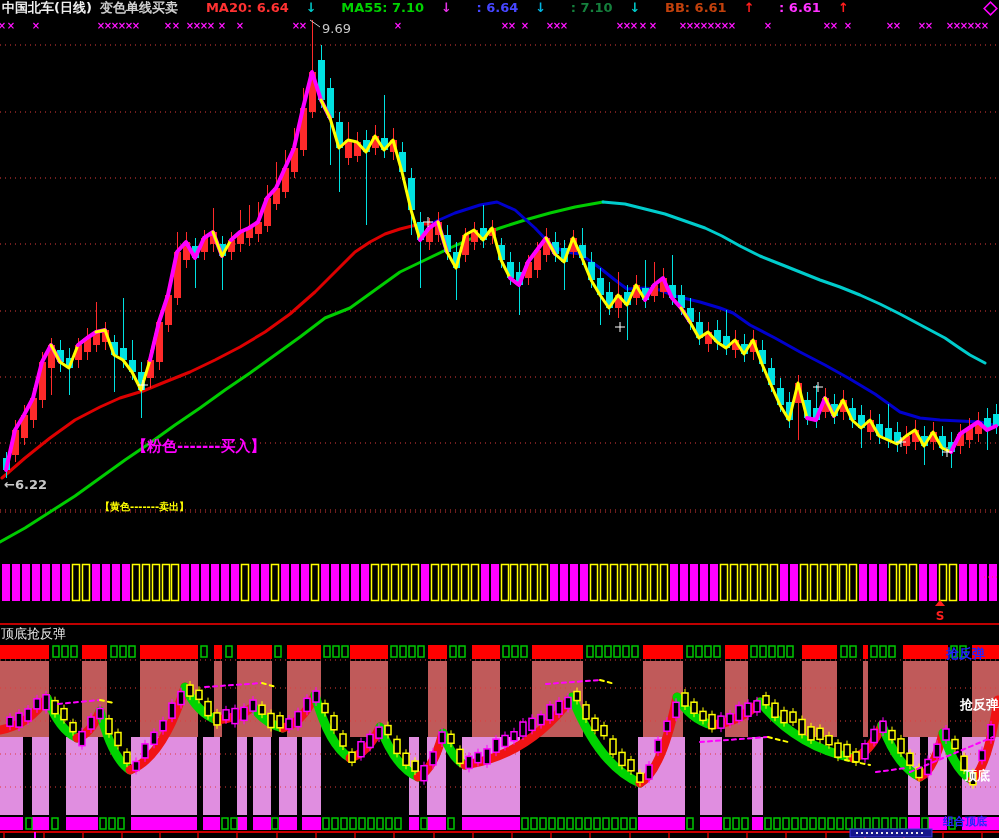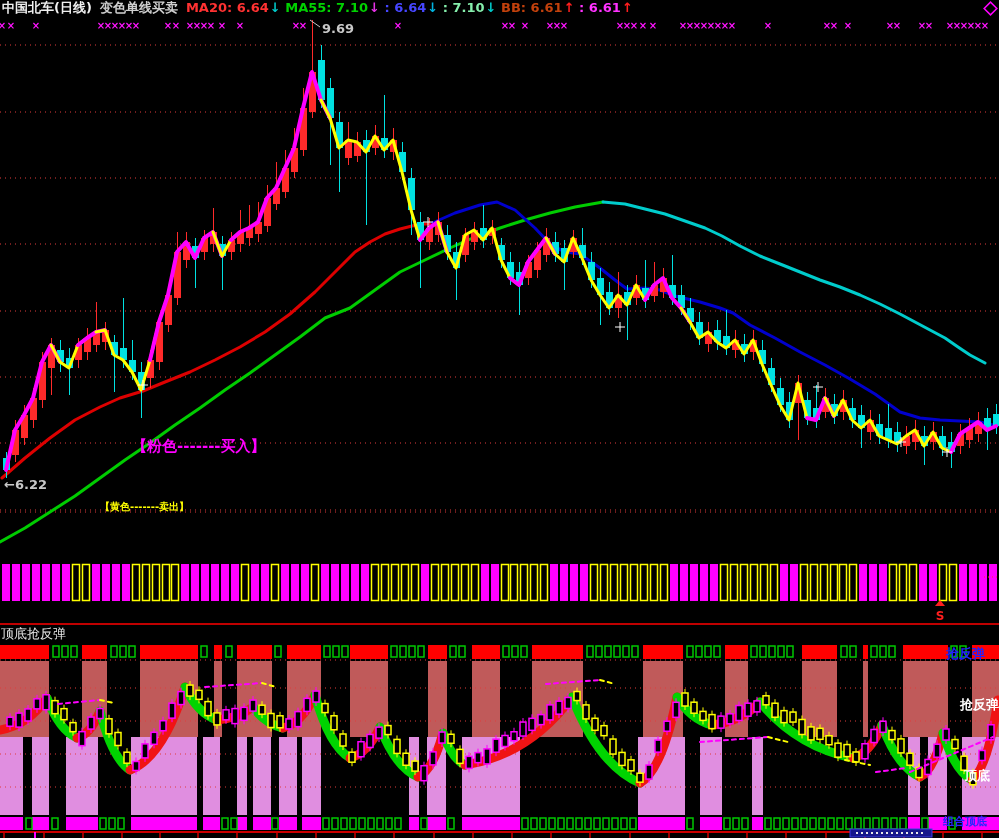--- a/index.html
+++ b/index.html
@@ -1,23 +1,23 @@
 <!DOCTYPE html>
 <html><head>
 <meta charset="utf-8">
 <style>
   html,body{margin:0;padding:0;background:#000;}
   .screen{position:relative;width:999px;height:838px;background:#000;overflow:hidden;
           font-family:"DejaVu Sans",sans-serif;}
   .titlebar{position:absolute;left:2px;top:0;height:15px;display:flex;align-items:center;
             gap:8px;font-size:13px;font-weight:bold;white-space:nowrap;z-index:5;}
   .titlebar span{line-height:14px;}
-  .reading{display:inline-flex;gap:1px;}
+  .reading{display:inline-flex;gap:17px;margin-left:20px;}
   .overlay-label{position:absolute;z-index:6;font-weight:bold;white-space:nowrap;}
-  .lbl-high{left:322px;top:21px;font-size:13px;color:#c8c8c8;font-weight:bold;}
+  .lbl-high{left:322px;top:21px;font-size:13px;color:#c8c8c8;font-weight:normal;}
   .lbl-low{left:4px;top:477px;font-size:13px;color:#c8c8c8;font-weight:bold;}
   .legend-buy{left:100px;top:437px;font-size:15px;color:#ff00ff;margin-left:32px;}
   .legend-sell{left:100px;top:500px;font-size:10px;color:#ffff00;}
   .panel-title{left:1px;top:625px;font-size:13px;color:#e8e8e8;font-weight:normal;}
   .txt-qfd-blue{left:946px;top:645px;font-size:13px;color:#2222ff;}
   .txt-qfd-white{left:960px;top:696px;font-size:13px;color:#ffffff;}
   .txt-dd{left:964px;top:767px;font-size:13px;color:#ffffff;}
   .txt-zhdd{left:943px;top:814px;font-size:11px;color:#2828ff;}
   svg{position:absolute;left:0;top:0;}
 </style>
@@ -32,21 +32,21 @@
     <span id="readings-host"><span class="reading">
           <span style="color: rgb(255, 50, 50);">MA20: 6.64</span>
           <span style="color: rgb(0, 200, 200);">↓</span>
         </span> <span class="reading">
           <span style="color: rgb(0, 210, 0);">MA55: 7.10</span>
           <span style="color: rgb(230, 50, 230);">↓</span>
         </span> <span class="reading">
           <span style="color: rgb(70, 70, 255); text-align: center;">: 6.64</span>
           <span style="color: rgb(0, 180, 225);">↓</span>
         </span> <span class="reading">
-          <span style="color: #86efac;">: 7.10</span>
+          <span style="color: #15803d;">: 7.10</span>
           <span style="color: rgb(0, 200, 200);">↓</span>
         </span> <span class="reading">
           <span style="color: #c2410c;">BB: 6.61</span>
           <span style="color: rgb(255, 30, 30);">↑</span>
         </span> <span class="reading">
           <span style="color: rgb(255, 50, 255);">: 6.61</span>
           <span style="color: rgb(255, 30, 30);">↑</span>
         </span> </span>
   </div>
 

